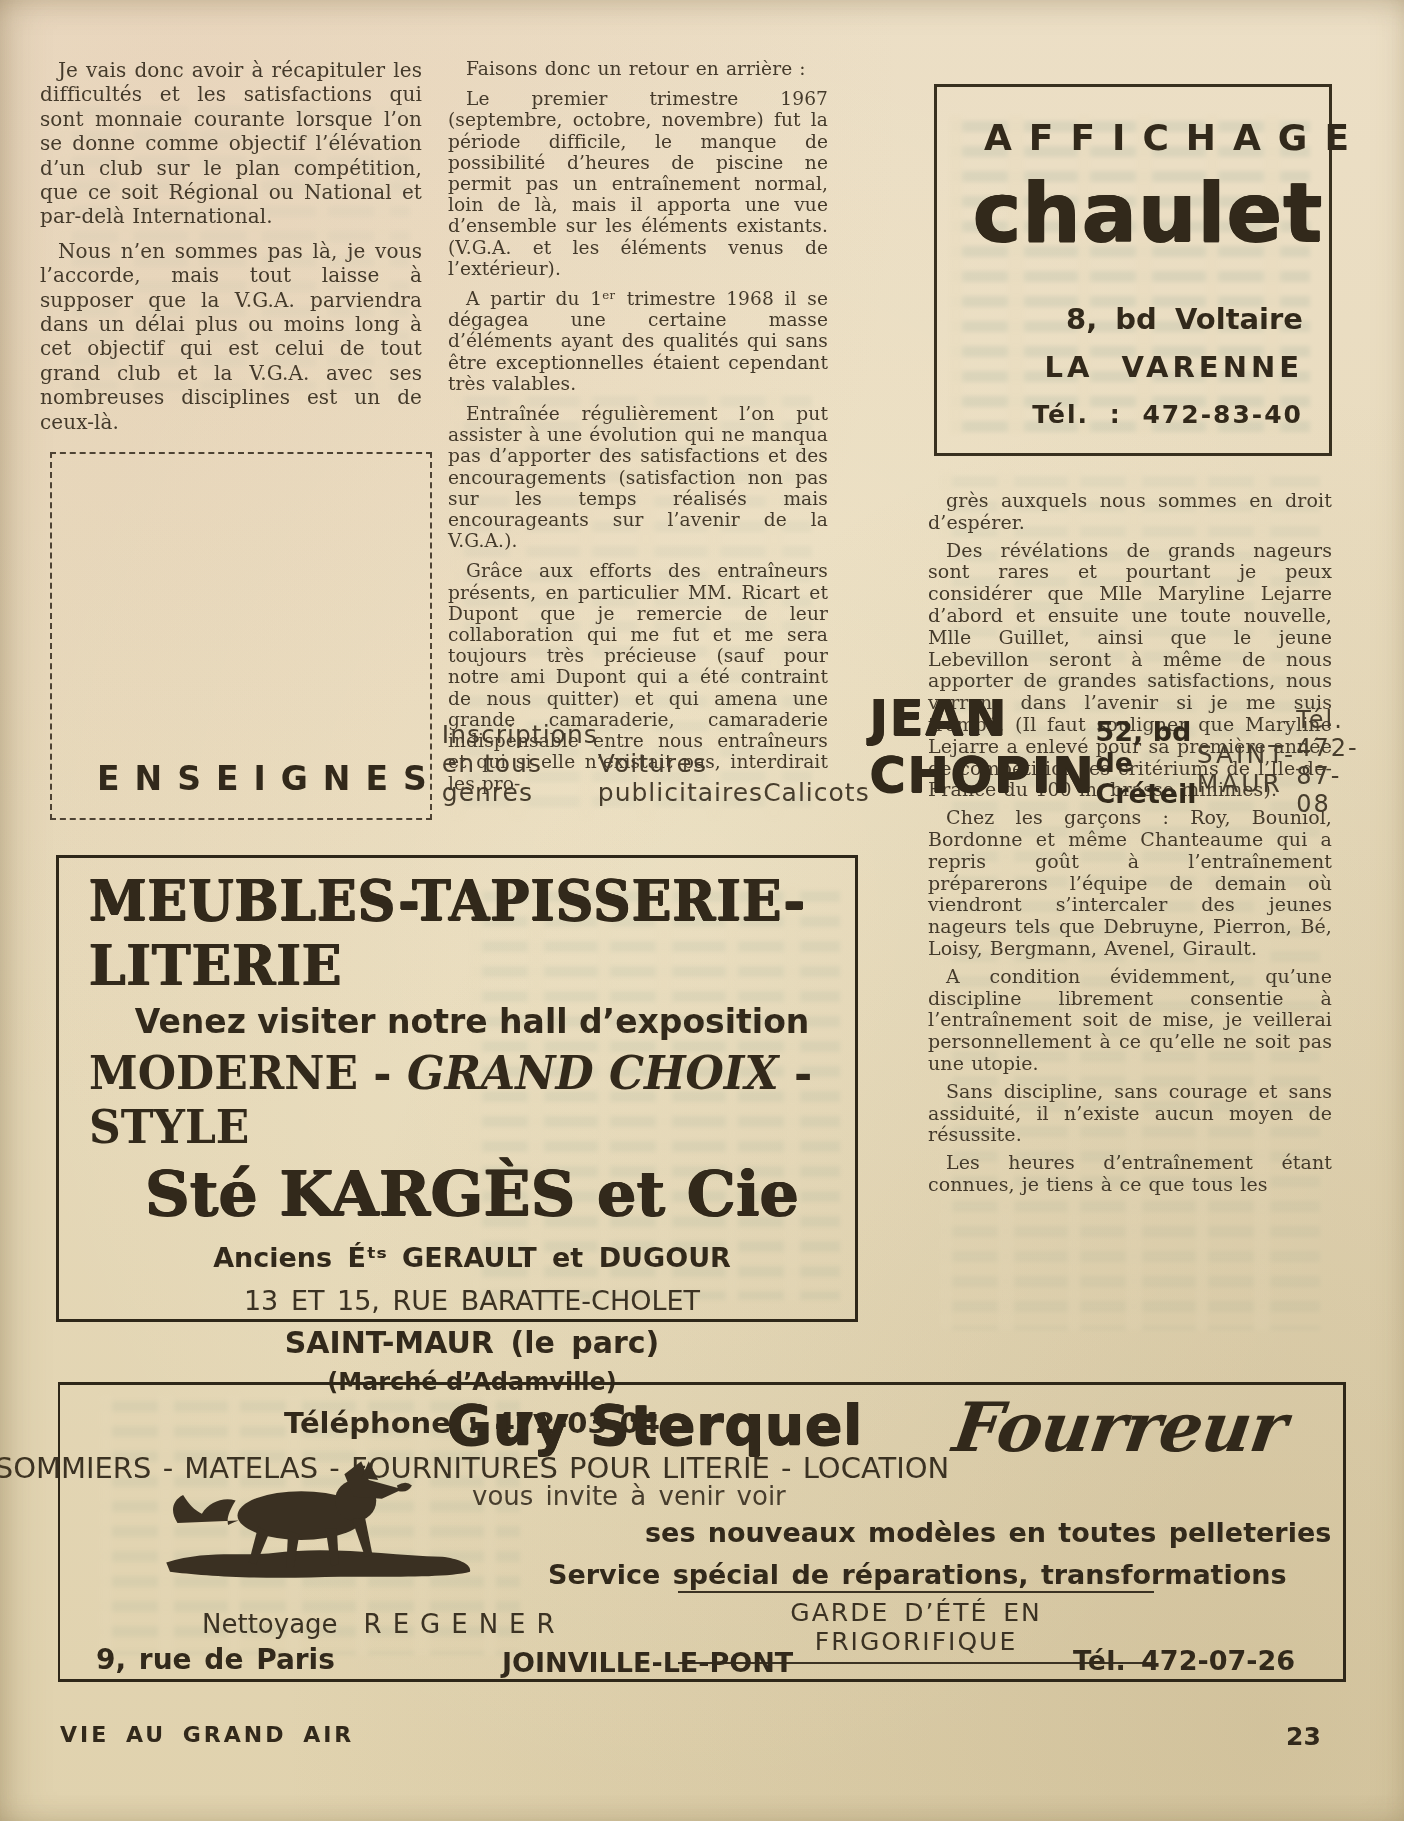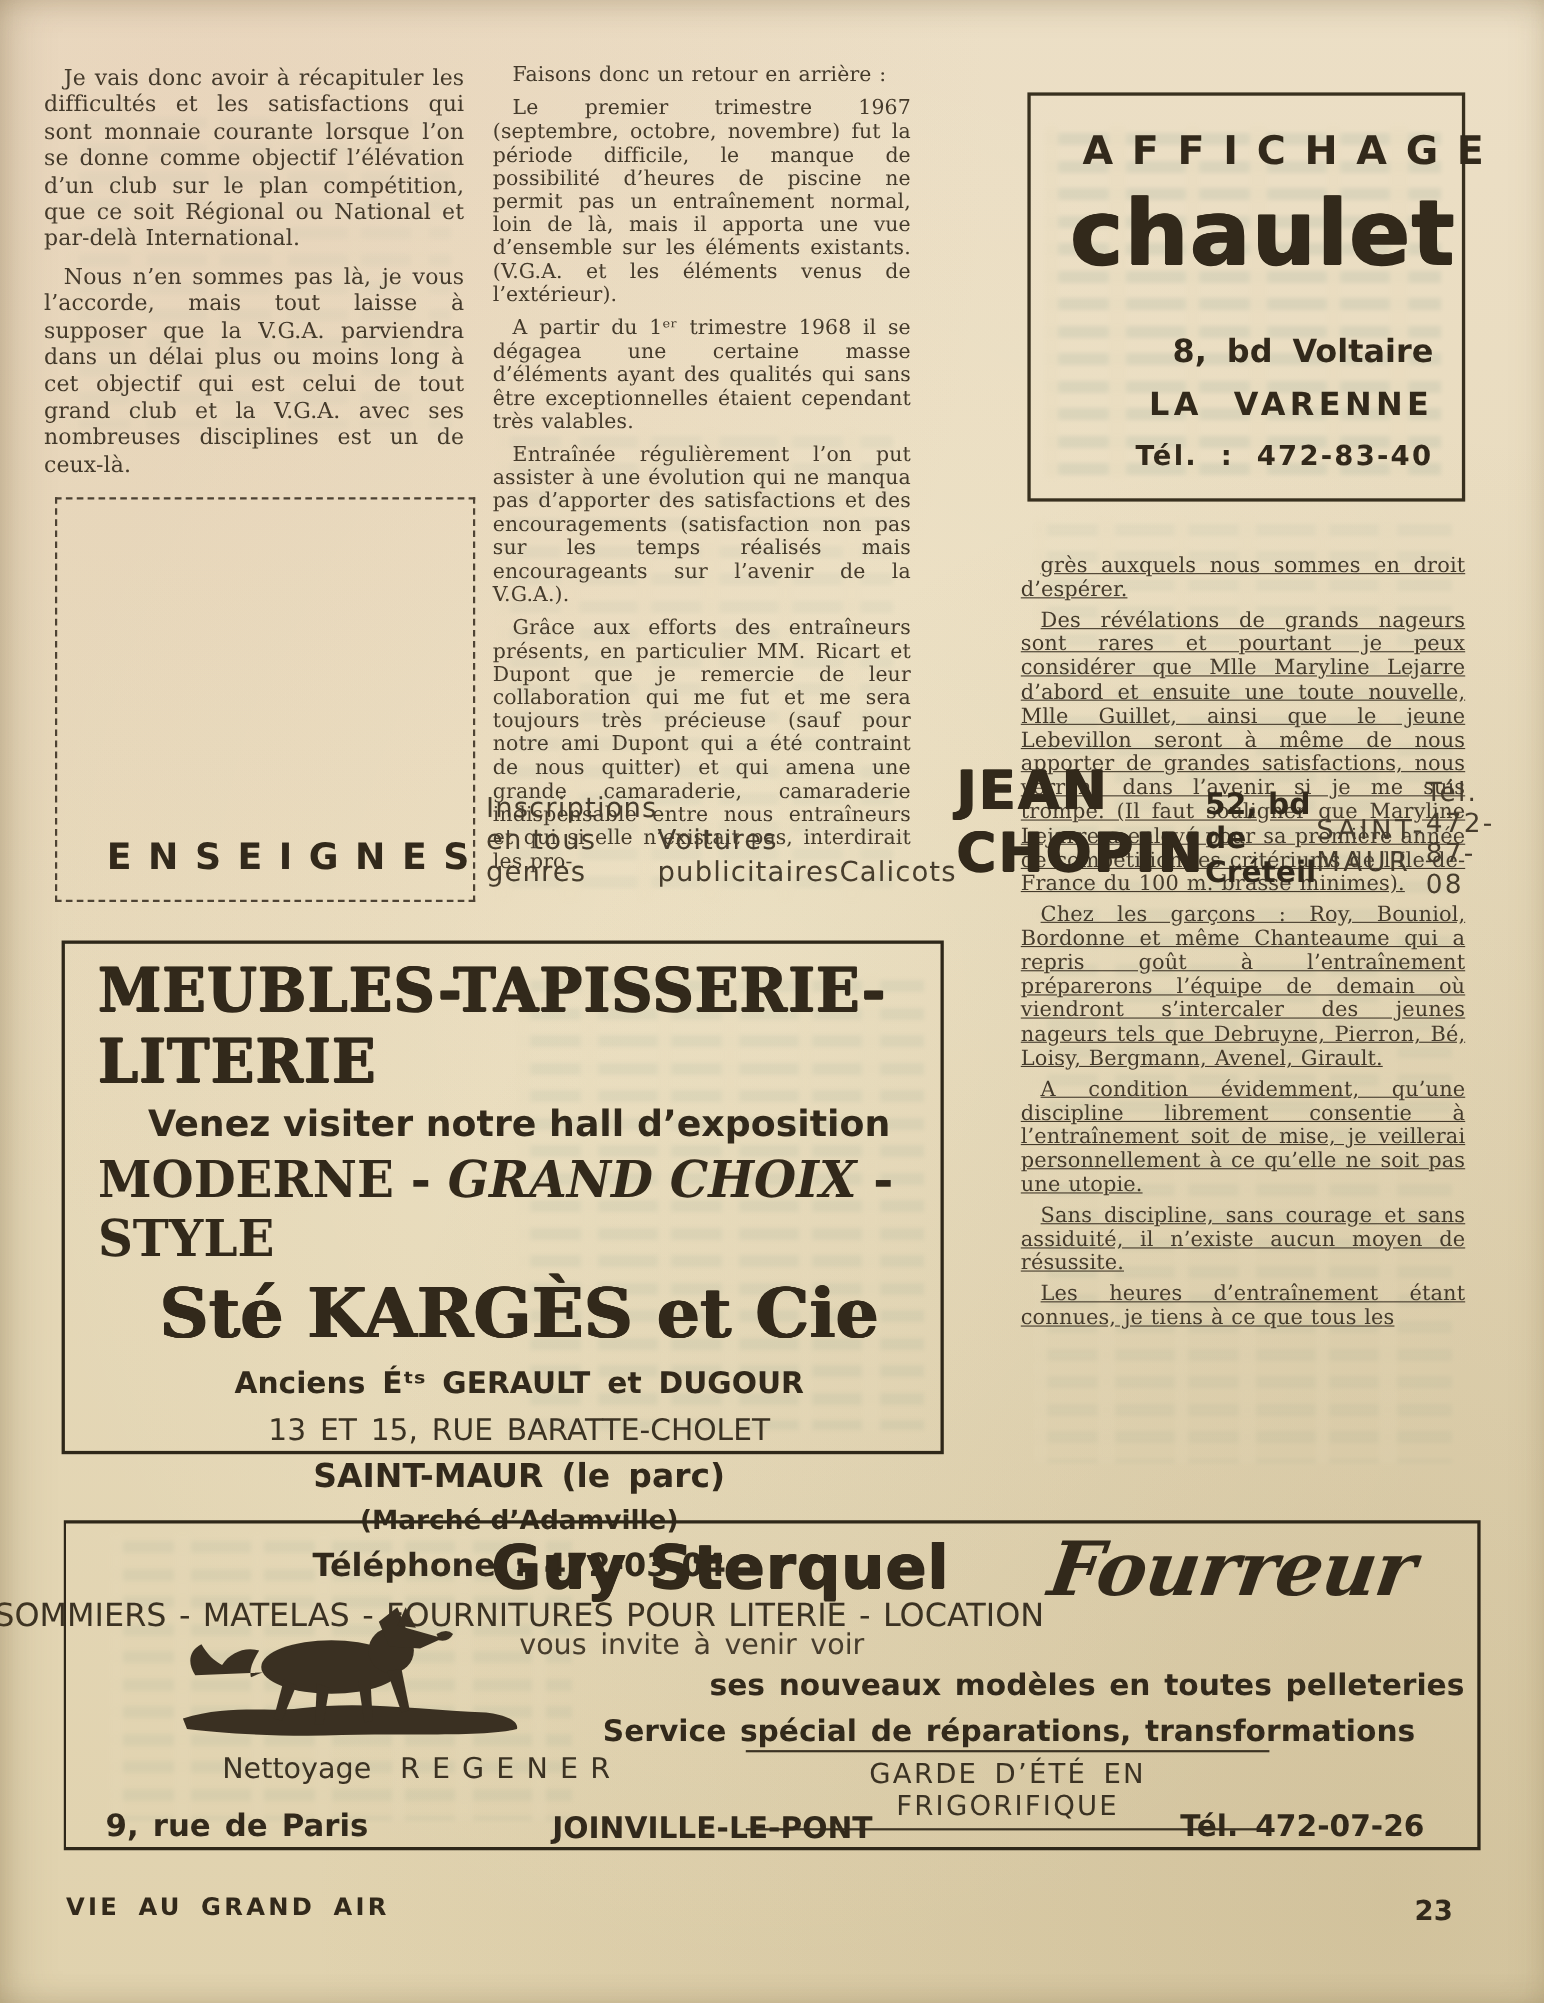--- a/index.html
+++ b/index.html
@@ -33,21 +33,21 @@
     filter:blur(2px);
     opacity:.30;
   }
   
   .col{position:absolute;z-index:1;text-align:justify;}
   .col p{margin:0;text-indent:18px;word-spacing:1px;letter-spacing:.1px;}
   .col1{left:40px;top:58px;width:382px;font-size:20px;line-height:24.4px;}
   .col1 p + p{margin-top:10px;}
   .col2{left:448px;top:58px;width:380px;font-size:18.6px;line-height:21.2px;}
   .col2 p + p{margin-top:9px;}
-  .col3{left:928px;top:504px;width:404px;font-size:19px;line-height:21.8px;text-decoration:underline;}
+  .col3{left:928px;top:490px;width:404px;font-size:19px;line-height:21.8px;}
   .col3 p + p{margin-top:6px;}
   
   .ad{position:absolute;z-index:2;color:#32291b;box-sizing:border-box;
       font-family:"DejaVu Sans", sans-serif;padding-left:30px;}
   .xheavy{text-shadow:.7px 0 currentColor, -.7px 0 currentColor, 0 .5px currentColor;}
   
   .ad-chopin{left:50px;top:452px;width:382px;height:368px;border:2px dashed #4e4334;
              display:flex;flex-direction:row;align-items:flex-end;padding-top:26px;}
   .chopin-title{font-weight:bold;font-size:33px;letter-spacing:15px;text-indent:15px;margin-bottom:20px;}
   .chopin-line{font-size:25px;letter-spacing:1px;margin-bottom:11px;color:#473d2d;}
@@ -81,21 +81,21 @@
   .ad-sterquel{left:58px;top:1382px;width:1288px;height:300px;border:3px solid #2e2719;border-left-width:2px;}
   .gs-fox{position:absolute;left:95px;top:48px;}
   .gs-name{position:absolute;left:380px;top:8px;width:430px;text-align:center;
            font-weight:bold;font-size:55px;letter-spacing:1px;}
   .gs-trade{position:absolute;left:840px;top:2px;width:440px;text-align:center;
             font-family:"DejaVu Serif",serif;font-weight:bold;font-style:italic;
             font-size:68px;transform:skewX(-8deg);letter-spacing:-1px;}
   .gs-invite{position:absolute;left:412px;top:96px;font-size:26px;color:#473d2d;word-spacing:4px;}
   .gs-models{position:absolute;left:585px;top:132px;font-weight:bold;font-size:27px;word-spacing:3px;}
   .gs-service{position:absolute;left:488px;top:174px;font-weight:bold;font-size:27px;word-spacing:3px;}
-  .gs-nettoyage{position:absolute;left:142px;top:208px;font-size:26px;color:#3b3223;}
+  .gs-nettoyage{position:absolute;left:142px;top:224px;font-size:26px;color:#3b3223;}
   .gs-nettoyage .regener{letter-spacing:11px;margin-left:26px;}
   .gs-garde{position:absolute;left:618px;top:206px;width:468px;text-align:center;
             font-size:25px;letter-spacing:2px;word-spacing:5px;color:#3b3223;
             border-top:2px solid #3b3223;border-bottom:2px solid #3b3223;padding:5px 4px 6px;}
   .gs-addr{position:absolute;left:36px;top:258px;font-weight:bold;font-size:28px;word-spacing:3px;}
   .gs-city{position:absolute;left:442px;top:262px;font-weight:bold;font-size:27px;}
   .gs-phone{position:absolute;right:48px;top:260px;font-weight:bold;font-size:27px;word-spacing:6px;}
   
   .footer-title{position:absolute;left:60px;top:1722px;z-index:2;
                 font-family:"DejaVu Sans",sans-serif;font-weight:bold;font-size:22px;

